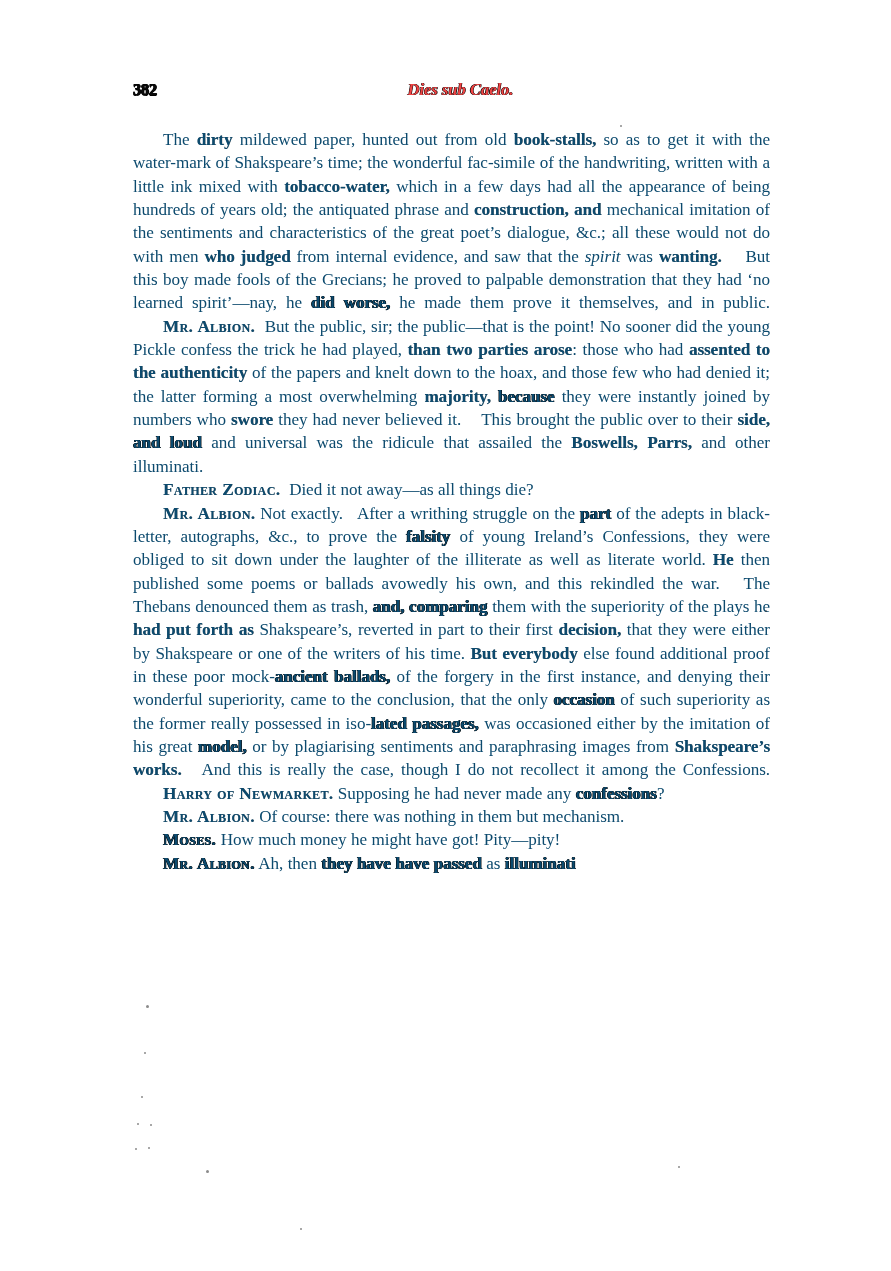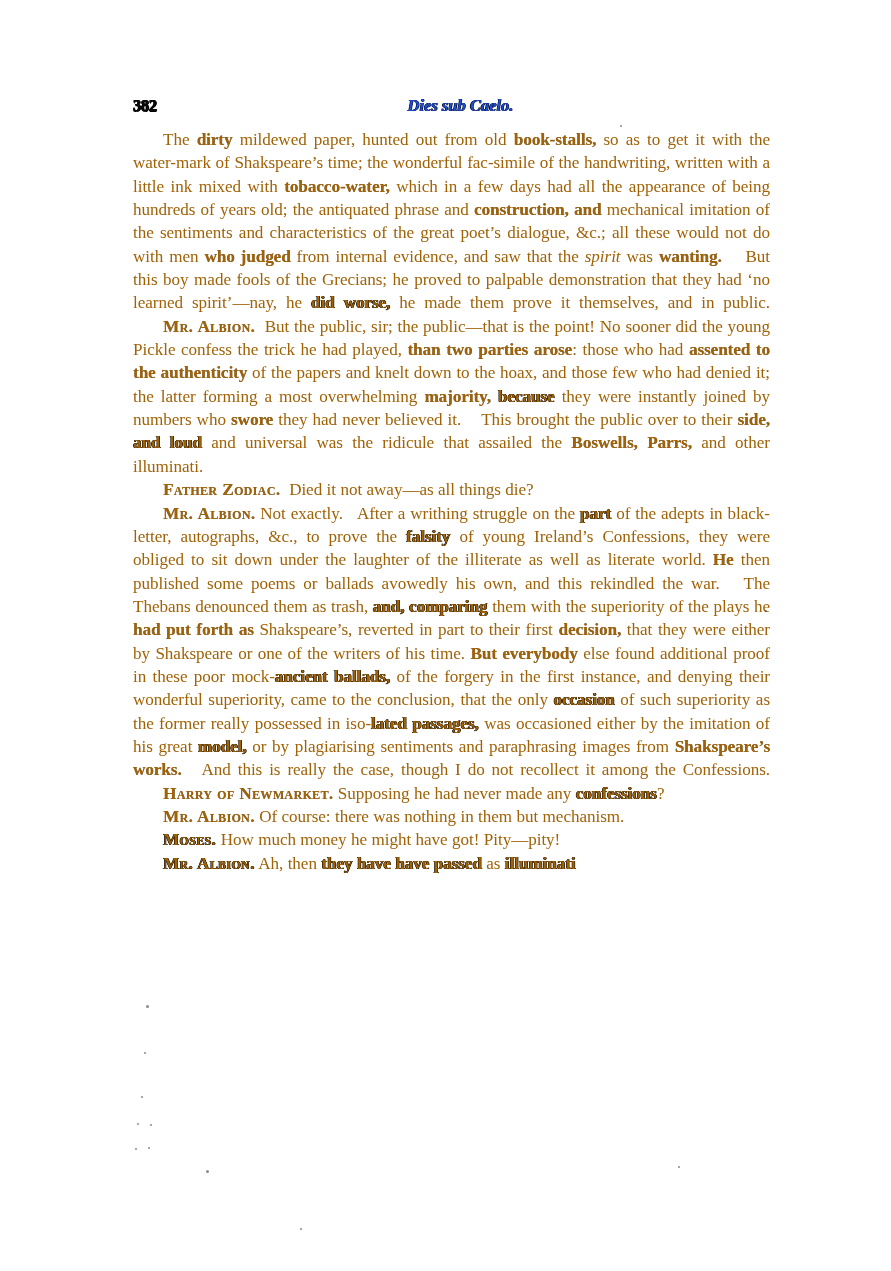--- a/index.html
+++ b/index.html
@@ -15,21 +15,21 @@
     position: relative;
     width: 891px;
     height: 1271px;
     background: #ffffff;
     overflow: hidden;
     box-sizing: border-box;
   }
   
   .runhead {
     position: absolute;
-    top: 96px;
+    top: 80px;
     left: 133px;
     width: 637px;
     height: 26px;
   }
   .folio {
     position: absolute;
     left: 0;
     top: 0;
     font-weight: bold;
     font-size: 16.5px;
@@ -41,42 +41,42 @@
   }
   .runhead-title {
     position: absolute;
     left: 0;
     right: 0;
     top: 0;
     text-align: center;
     font-style: italic;
     font-weight: bold;
     font-size: 16.5px;
-    color: #1d4ed8;
+    color: #ef4444;
     text-shadow: 0.55px 0 0 #000, -0.55px 0 0 #000, 0 0.45px 0 #000;
     filter: blur(0.22px);
     padding-left: 18px;
   }
   
   .textblock {
     position: absolute;
     top: 128px;
     left: 133px;
     width: 637px;
   }
   p.para {
     margin: 0;
     text-align: justify;
     text-align-last: left;
     font-size: 17.1px;
     line-height: 23.35px;
     text-indent: 30px;
     letter-spacing: -0.05px;
     word-spacing: 0.2px;
-    color: #a16207;
+    color: #0c4a6e;
   }
   
   p.para.full { text-align-last: justify; }
 
   .sc {
     font-variant: small-caps;
     letter-spacing: 0.35px;
   }
   .it { font-style: italic; }
   .ink-soft {

